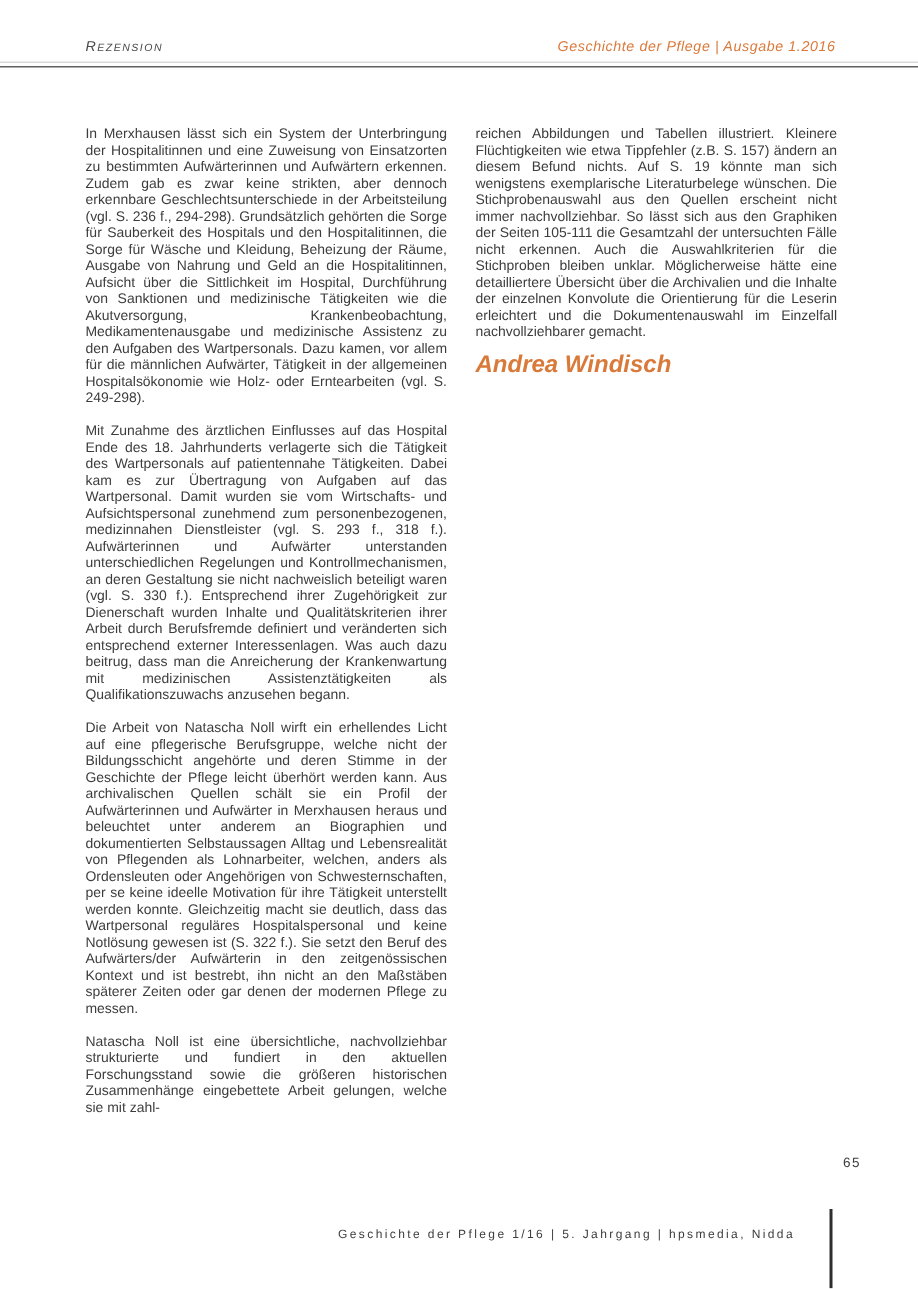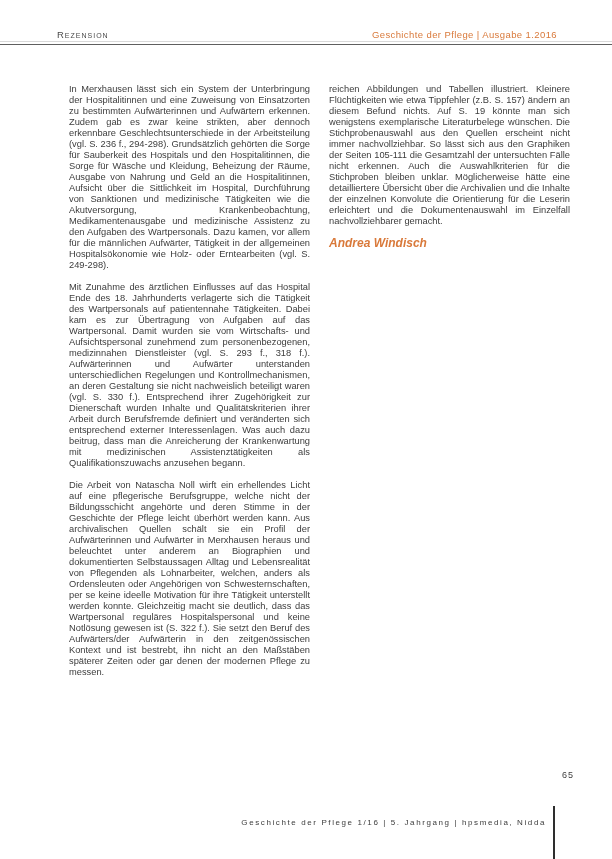--- a/index.html
+++ b/index.html
@@ -23,21 +23,22 @@
   }
   
   .runhead{
     position:absolute;
     top:22px;
     left:57px;
     right:55px;
     height:18px;
     display:flex;
     justify-content:space-between;
-    align-items:flex-end;
+    align-items:center;
+    font-style:italic;
   }
   .runhead .section{
     font-size:9.5px;
     letter-spacing:1px;
     font-variant:small-caps;
     color:#4a4a4a;
   }
   .runhead .journal{
     font-size:9.5px;
     letter-spacing:0.4px;
@@ -49,48 +50,48 @@
     left:0;
     width:612px;
     height:4px;
     border-top:1px solid var(--rule-light);
     border-bottom:1.5px solid var(--rule-dark);
   }
   
   .columns{
     position:absolute;
     top:84px;
-    left:69px;
+    left:57px;
     width:501px;
     display:flex;
     gap:19px;
   }
   .col{
     width:246px;
     font-size:9.3px;
     line-height:11px;
     text-align:justify;
     hyphens:auto;
     -webkit-hyphens:auto;
     color:var(--text);
   }
   .col p{margin-bottom:11px;}
   .author{
     margin-top:3px;
-    font-size:12px;
+    font-size:16px;
     font-style:italic;
     font-weight:bold;
     color:var(--accent);
     text-align:left;
   }
   
   .footer-imprint{
     position:absolute;
     top:818px;
-    left:16px;
+    left:0;
     width:530px;
     text-align:right;
     font-size:8px;
     letter-spacing:1.6px;
     color:#3c3c3c;
   }
   .footer-divider{
     position:absolute;
     top:806px;
     left:553px;
@@ -116,20 +117,21 @@
     <span class="section">Rezension</span>
     <span class="journal">Geschichte der Pflege | Ausgabe 1.2016</span>
   </div>
   <div class="head-rule"></div>
 
   <div class="columns">
     <div class="col">
       <p>In Merxhausen lässt sich ein System der Unterbringung der Hospitalitinnen und eine Zuweisung von Einsatzorten zu bestimmten Aufwärterinnen und Aufwärtern erkennen. Zudem gab es zwar keine strikten, aber dennoch erkennbare Geschlechtsunterschiede in der Arbeitsteilung (vgl. S. 236 f., 294-298). Grundsätzlich gehörten die Sorge für Sauberkeit des Hospitals und den Hospitalitinnen, die Sorge für Wäsche und Kleidung, Beheizung der Räume, Ausgabe von Nahrung und Geld an die Hospitalitinnen, Aufsicht über die Sittlichkeit im Hospital, Durchführung von Sanktionen und medizinische Tätigkeiten wie die Akutversorgung, Krankenbeobachtung, Medikamentenausgabe und medizinische Assistenz zu den Aufgaben des Wartpersonals. Dazu kamen, vor allem für die männlichen Aufwärter, Tätigkeit in der allgemeinen Hospitalsökonomie wie Holz- oder Erntearbeiten (vgl. S. 249-298).</p>
       <p>Mit Zunahme des ärztlichen Einflusses auf das Hospital Ende des 18. Jahrhunderts verlagerte sich die Tätigkeit des Wartpersonals auf patientennahe Tätigkeiten. Dabei kam es zur Übertragung von Aufgaben auf das Wartpersonal. Damit wurden sie vom Wirtschafts- und Aufsichtspersonal zunehmend zum personenbezogenen, medizinnahen Dienstleister (vgl. S. 293 f., 318 f.). Aufwärterinnen und Aufwärter unterstanden unterschiedlichen Regelungen und Kontrollmechanismen, an deren Gestaltung sie nicht nachweislich beteiligt waren (vgl. S. 330 f.). Entsprechend ihrer Zugehörigkeit zur Dienerschaft wurden Inhalte und Qualitätskriterien ihrer Arbeit durch Berufsfremde definiert und veränderten sich entsprechend externer Interessenlagen. Was auch dazu beitrug, dass man die Anreicherung der Krankenwartung mit medizinischen Assistenztätigkeiten als Qualifikationszuwachs anzusehen begann.</p>
       <p>Die Arbeit von Natascha Noll wirft ein erhellendes Licht auf eine pflegerische Berufsgruppe, welche nicht der Bildungsschicht angehörte und deren Stimme in der Geschichte der Pflege leicht überhört werden kann. Aus archivalischen Quellen schält sie ein Profil der Aufwärterinnen und Aufwärter in Merxhausen heraus und beleuchtet unter anderem an Biographien und dokumentierten Selbstaussagen Alltag und Lebensrealität von Pflegenden als Lohnarbeiter, welchen, anders als Ordensleuten oder Angehörigen von Schwesternschaften, per se keine ideelle Motivation für ihre Tätigkeit unterstellt werden konnte. Gleichzeitig macht sie deutlich, dass das Wartpersonal reguläres Hospitalspersonal und keine Notlösung gewesen ist (S. 322 f.). Sie setzt den Beruf des Aufwärters/der Aufwärterin in den zeitgenössischen Kontext und ist bestrebt, ihn nicht an den Maßstäben späterer Zeiten oder gar denen der modernen Pflege zu messen.</p>
+      <p>Natascha Noll ist eine übersichtliche, nachvollziehbar strukturierte und fundiert in den aktuellen Forschungsstand sowie die größeren historischen Zusammenhänge eingebettete Arbeit gelungen, welche sie mit zahl-</p>
     </div>
     <div class="col">
       <p>reichen Abbildungen und Tabellen illustriert. Kleinere Flüchtigkeiten wie etwa Tippfehler (z.B. S. 157) ändern an diesem Befund nichts. Auf S. 19 könnte man sich wenigstens exemplarische Literaturbelege wünschen. Die Stichprobenauswahl aus den Quellen erscheint nicht immer nachvollziehbar. So lässt sich aus den Graphiken der Seiten 105-111 die Gesamtzahl der untersuchten Fälle nicht erkennen. Auch die Auswahlkriterien für die Stichproben bleiben unklar. Möglicherweise hätte eine detailliertere Übersicht über die Archivalien und die Inhalte der einzelnen Konvolute die Orientierung für die Leserin erleichtert und die Dokumentenauswahl im Einzelfall nachvollziehbarer gemacht.</p>
       <p class="author">Andrea Windisch</p>
     </div>
   </div>
 
   <div class="footer-imprint">Geschichte der Pflege 1/16 | 5. Jahrgang | hpsmedia, Nidda</div>
   <div class="footer-divider"></div>
   <div class="footer-pagenum">65</div>

